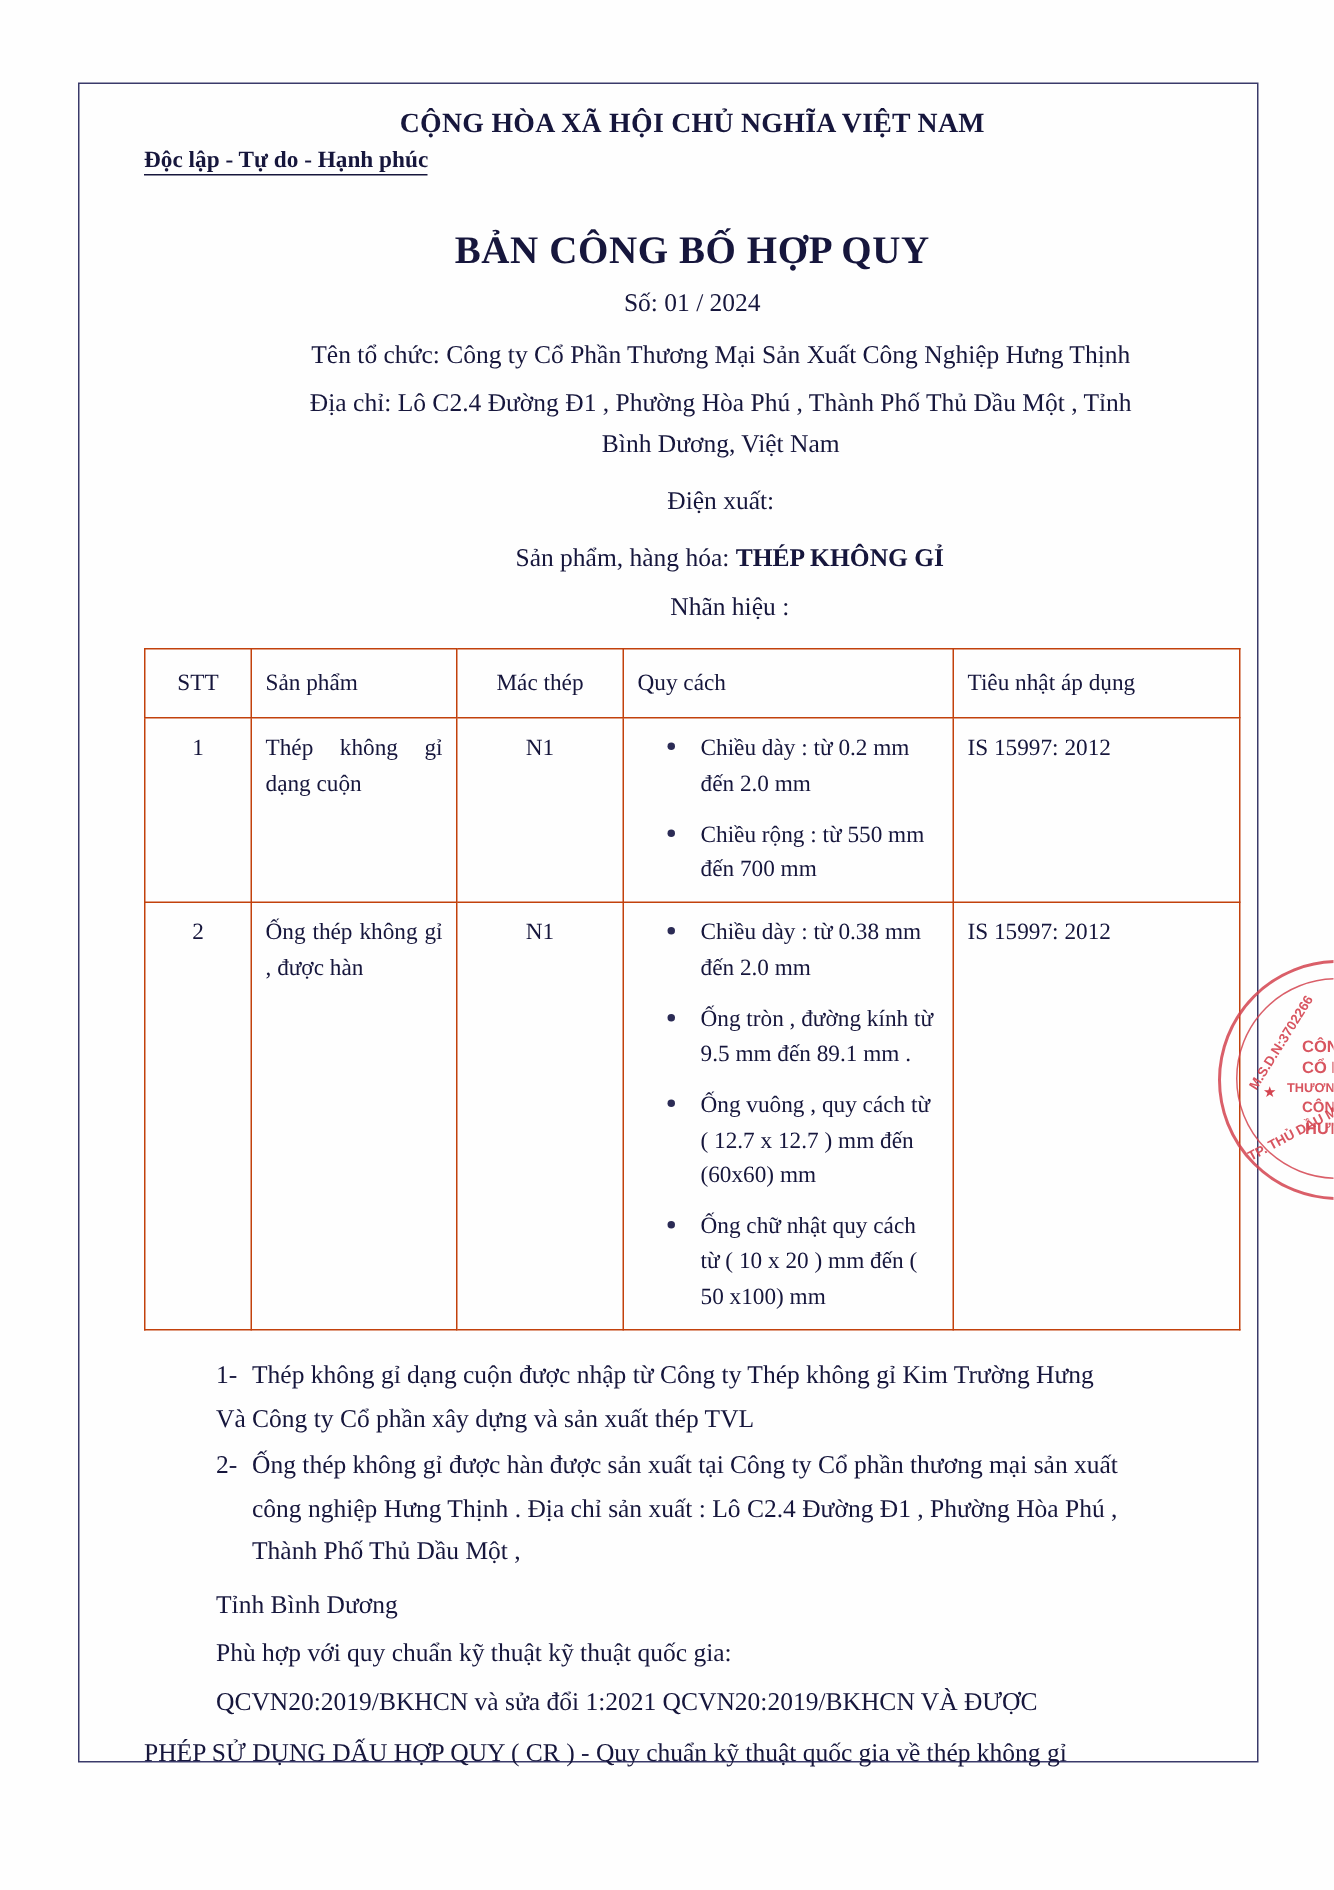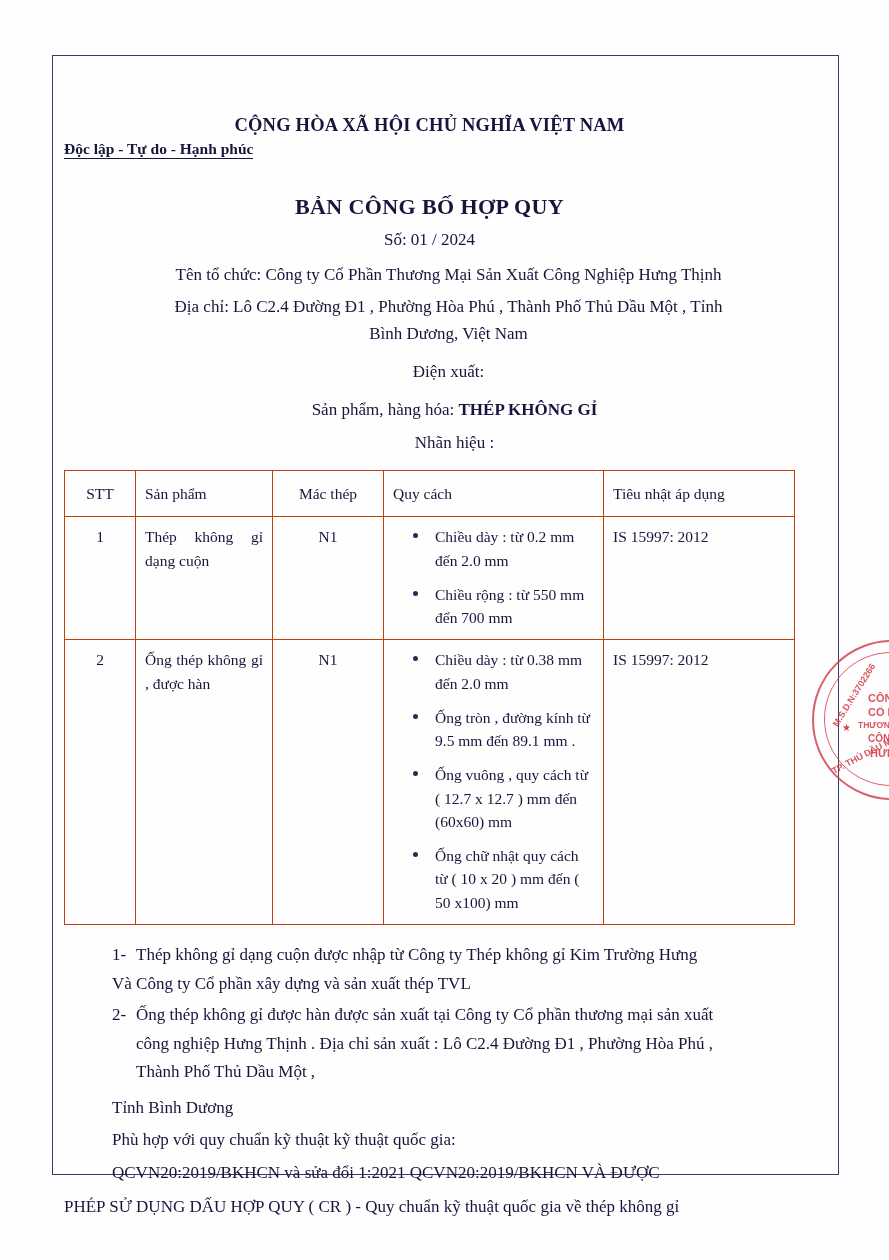--- a/index.html
+++ b/index.html
@@ -30,26 +30,25 @@
     left: 52px;
     top: 55px;
     width: 787px;
     height: 1120px;
     border: 1px solid #3a3a6a;
     box-sizing: border-box;
   }
 
   .content {
     position: absolute;
-    left: 36px;
+    left: 68px;
     top: 55px;
     width: 787px;
     box-sizing: border-box;
     padding: 18px 28px 0 28px;
-    margin-top: 42px;
   }
 
   .hdr-line1 {
     text-align: center;
     font-weight: bold;
     font-size: 18.5px;
     letter-spacing: .2px;
     color: #16163c;
   }
   .hdr-line2 {
@@ -59,21 +58,21 @@
     color: #16163c;
   }
   .hdr-line2 span.u {
     border-bottom: 1.4px solid #16163c;
     padding-bottom: 1px;
   }
 
   .doc-title {
     text-align: center;
     font-weight: bold;
-    font-size: 22px;
+    font-size: 26px;
     margin-top: 36px;
     letter-spacing: .4px;
     color: #16163c;
   }
   .doc-number {
     text-align: center;
     font-size: 17px;
     margin-top: 10px;
     color: #16163c;
   }

